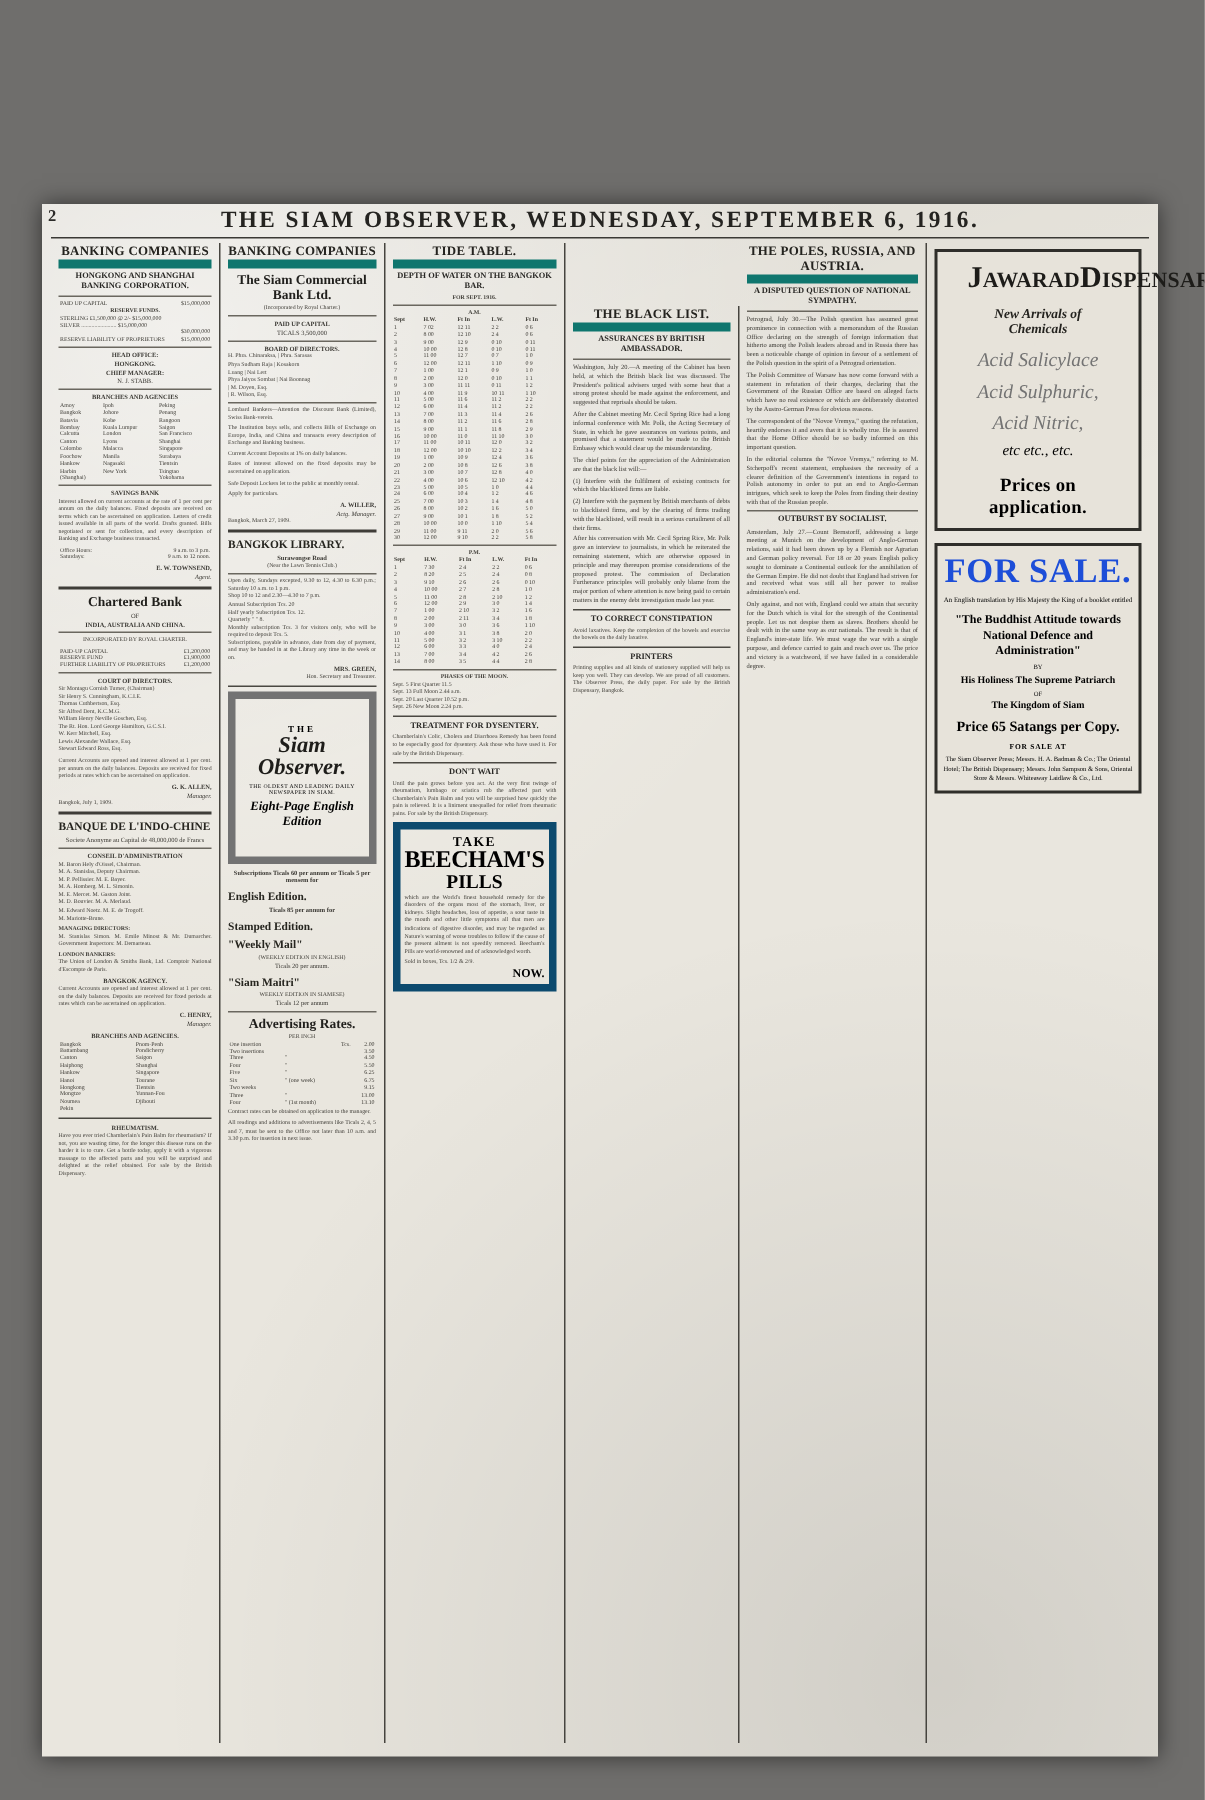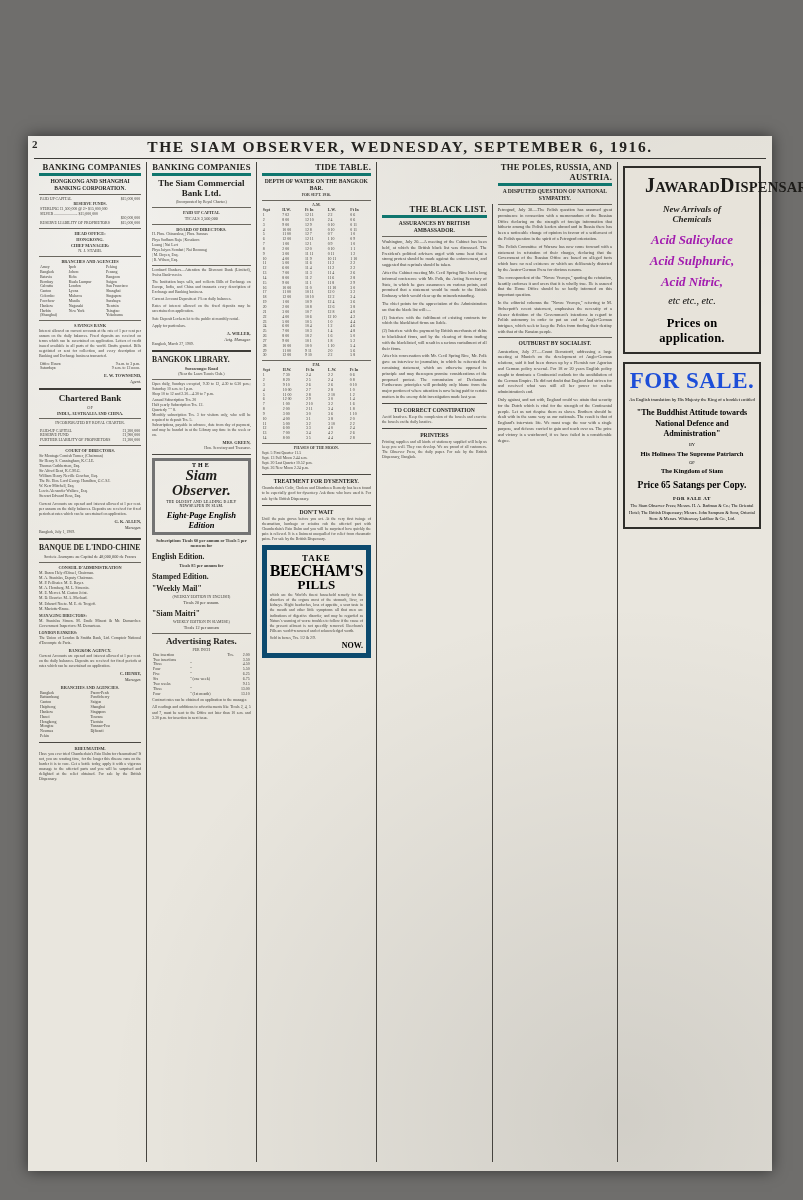--- a/index.html
+++ b/index.html
@@ -48,22 +48,22 @@
   }
   .col:last-child{border-right:none;}
   .c1{width:117px;}
   .c2{width:113px;}
   .c3{width:113px;}
   .c4{width:120px;margin-top:42px;}
   .c5{width:131px;}
   .c6{width:138px;}
 
   .colhead{
-    font-size:8.6px;font-weight:bold;text-align:right;letter-spacing:.2px;
-    color:#24231f;border-bottom:3px solid #0f766e;padding-bottom:1px;margin-bottom:2px;
+    font-size:8.6px;font-weight:bold;text-align:center;letter-spacing:.2px;
+    color:#24231f;border-bottom:6px solid #0f766e;padding-bottom:1px;margin-bottom:2px;
     text-transform:uppercase;
   }
   .sub{
     font-size:5.6px;text-align:center;font-weight:bold;color:#2a2926;margin:2px 0 1px;
     text-transform:uppercase;line-height:1.25;
   }
   .hdr2{
     font-size:7.6px;font-weight:bold;color:#26251f;margin:3px 0 2px;
   }
   .body{
@@ -81,21 +81,21 @@
   }
   table.t td{padding:0 1px;line-height:1.24;white-space:nowrap;}
   table.t td.r{text-align:right;}
   table.t td.c{text-align:center;}
 
   .boxtitle{
     text-align:center;font-weight:bold;font-size:9px;color:#201f1c;margin:2px 0;
   }
 
   
-  .obsbox{border:3px solid #737373;padding:1px 2px;margin:3px 0;text-align:center;}
+  .obsbox{border:5px solid #737373;padding:18px 2px;margin:3px 0;text-align:center;}
   .obs-the{font-size:6px;letter-spacing:2px;font-weight:bold;}
   .obs-name{font-size:15px;font-style:italic;font-weight:bold;color:#1e1d1a;line-height:1;}
   .obs-tag{font-size:3.8px;letter-spacing:.3px;margin-top:2px;}
   .obs-ed{font-size:8.5px;font-weight:bold;font-style:italic;margin-top:3px;line-height:1.15;}
 
   
   .adbox{border:5px solid #0c4a6e;padding:3px;margin-top:3px;font-family:Liberation Serif, serif;}
   .beech-take{font-size:9px;font-weight:bold;text-align:center;letter-spacing:1px;}
   .beech-name{font-size:16px;font-weight:bold;text-align:center;line-height:.95;letter-spacing:-.3px;}
   .beech-sub{font-size:13px;font-weight:bold;text-align:center;line-height:1;}
@@ -105,21 +105,21 @@
   .disp{
     border:2px solid #2f2e2a;margin:4px 0;padding:6px 20px;background:#e7e3da;
     text-align:center;
   }
   .disp-title{
     font-size:14.5px;font-weight:bold;letter-spacing:.2px;color:#1d1c19;
     white-space:nowrap;
   }
   .disp-title .big{font-size:20px;}
   .disp-sub{font-size:9px;font-style:italic;font-weight:bold;margin:7px 0 8px;color:#24231f;}
-  .disp-item{font-size:13px;font-style:italic;margin:5px 0;color:#a21caf;font-weight:bold;}
+  .disp-item{font-size:13px;font-style:italic;margin:5px 0;color:#737373;}
   .disp-etc{font-size:10px;font-style:italic;margin:5px 0 10px;}
   .disp-price{font-size:12.5px;font-weight:bold;letter-spacing:.2px;}
 
   .sale{
     border:2px solid #2f2e2a;margin-top:8px;padding:5px 4px;text-align:center;background:#e7e3da;
   }
   .sale-title{font-size:23px;font-weight:bold;letter-spacing:.5px;color:#1d4ed8;line-height:1;}
   .sale-l1{font-size:4.6px;margin-top:5px;line-height:1.35;}
   .sale-book{font-size:8px;font-weight:bold;margin-top:5px;line-height:1.3;}
   .sale-sm{font-size:4.4px;margin-top:3px;}

